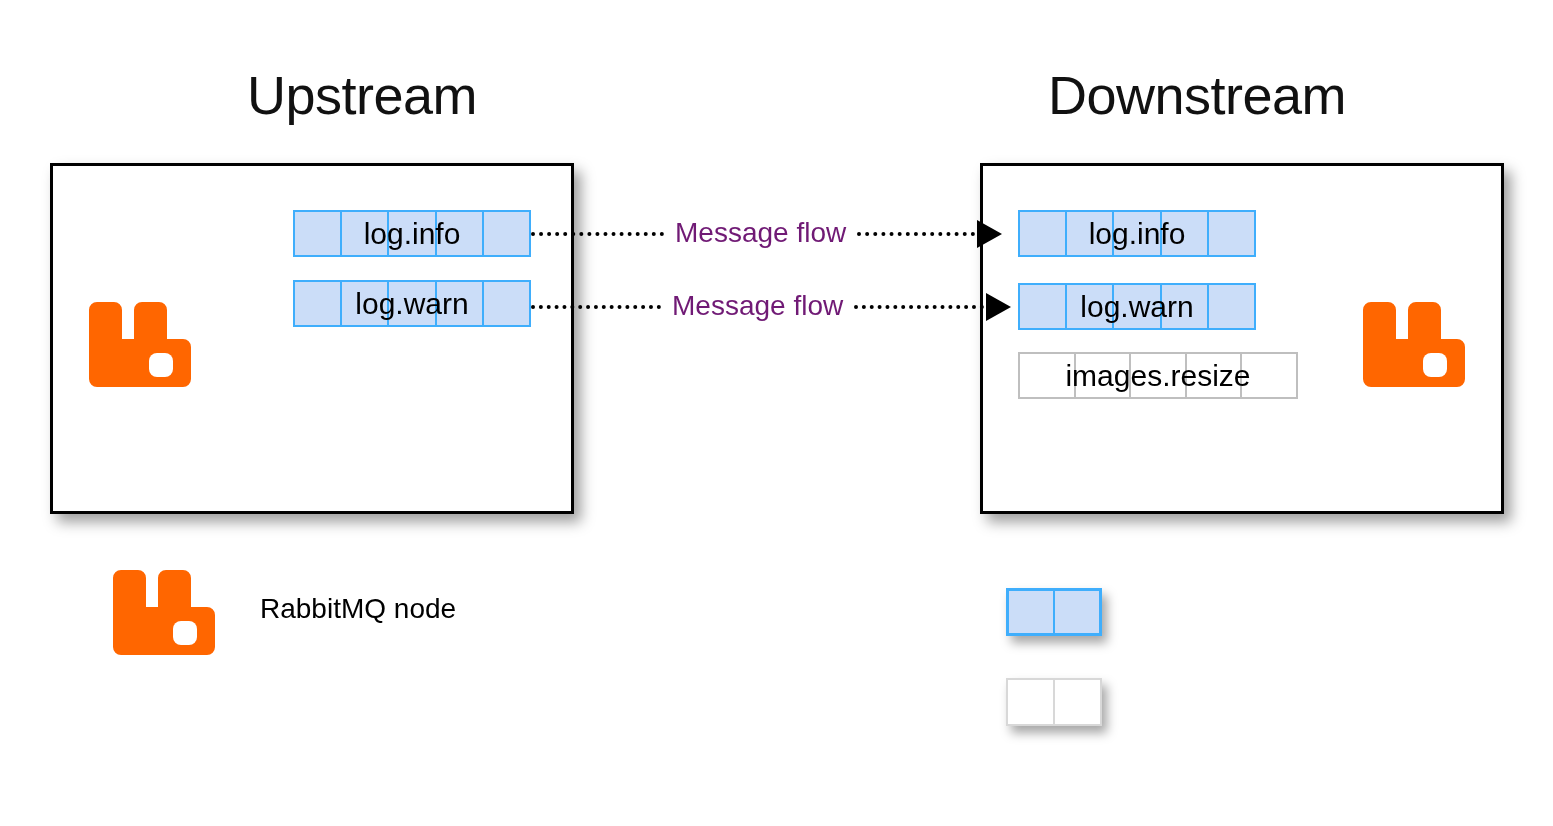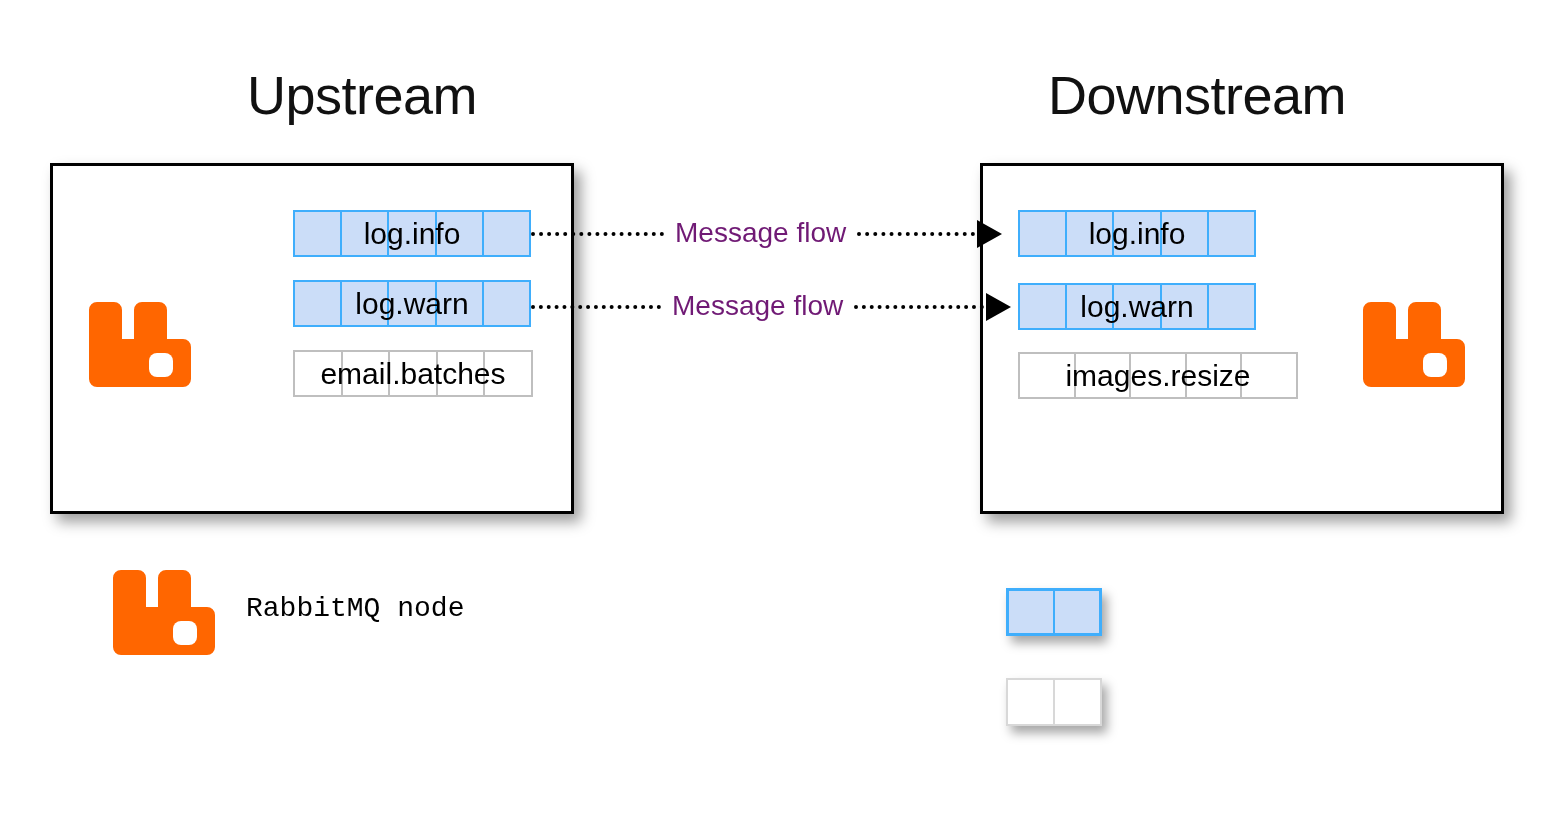--- a/index.html
+++ b/index.html
@@ -142,21 +142,21 @@
   }
 
   
   .legend-label {
     position: absolute;
     font-size: 28px;
     line-height: 1;
     color: #000000;
     white-space: nowrap;
   }
-  #legend-rabbit-label { left: 246px;  top: 595px; font-family: Liberation Mono, monospace; }
+  #legend-rabbit-label { left: 260px;  top: 595px; }
   #legend-fed-label    { left: 1183px; top: 601px; }
   #legend-unfed-label  { left: 1183px; top: 688px; }
 
   .legend-swatch {
     position: absolute;
     width: 96px;
     height: 48px;
     display: flex;
     box-sizing: border-box;
     box-shadow: 5px 7px 10px rgba(0,0,0,0.35);
@@ -207,30 +207,20 @@
     <div class="cells">
       <div class="cell"></div>
       <div class="cell"></div>
       <div class="cell"></div>
       <div class="cell"></div>
       <div class="cell"></div>
     </div>
     <div class="qlabel">log.warn</div>
   </div>
 
-  <div class="queue unfederated" id="q-up-email">
-    <div class="cells">
-      <div class="cell"></div>
-      <div class="cell"></div>
-      <div class="cell"></div>
-      <div class="cell"></div>
-      <div class="cell"></div>
-    </div>
-    <div class="qlabel">email.batches</div>
-  </div>
 
   <div class="node-box" id="node-downstream"></div>
 
   <div class="rabbit-logo" id="logo-downstream">
     <svg viewBox="0 0 110 110" width="110" height="110" aria-hidden="true">
       <path fill="#FF6600" d="M8 25a8 8 0 0 1 8-8h17a8 8 0 0 1 8 8v29h12V25a8 8 0 0 1 8-8h17a8 8 0 0 1 8 8v29h16a8 8 0 0 1 8 8v32a8 8 0 0 1-8 8H16a8 8 0 0 1-8-8V25z"></path>
       <rect x="68" y="68" width="24" height="24" rx="8" fill="#ffffff"></rect>
     </svg>
   </div>
 

